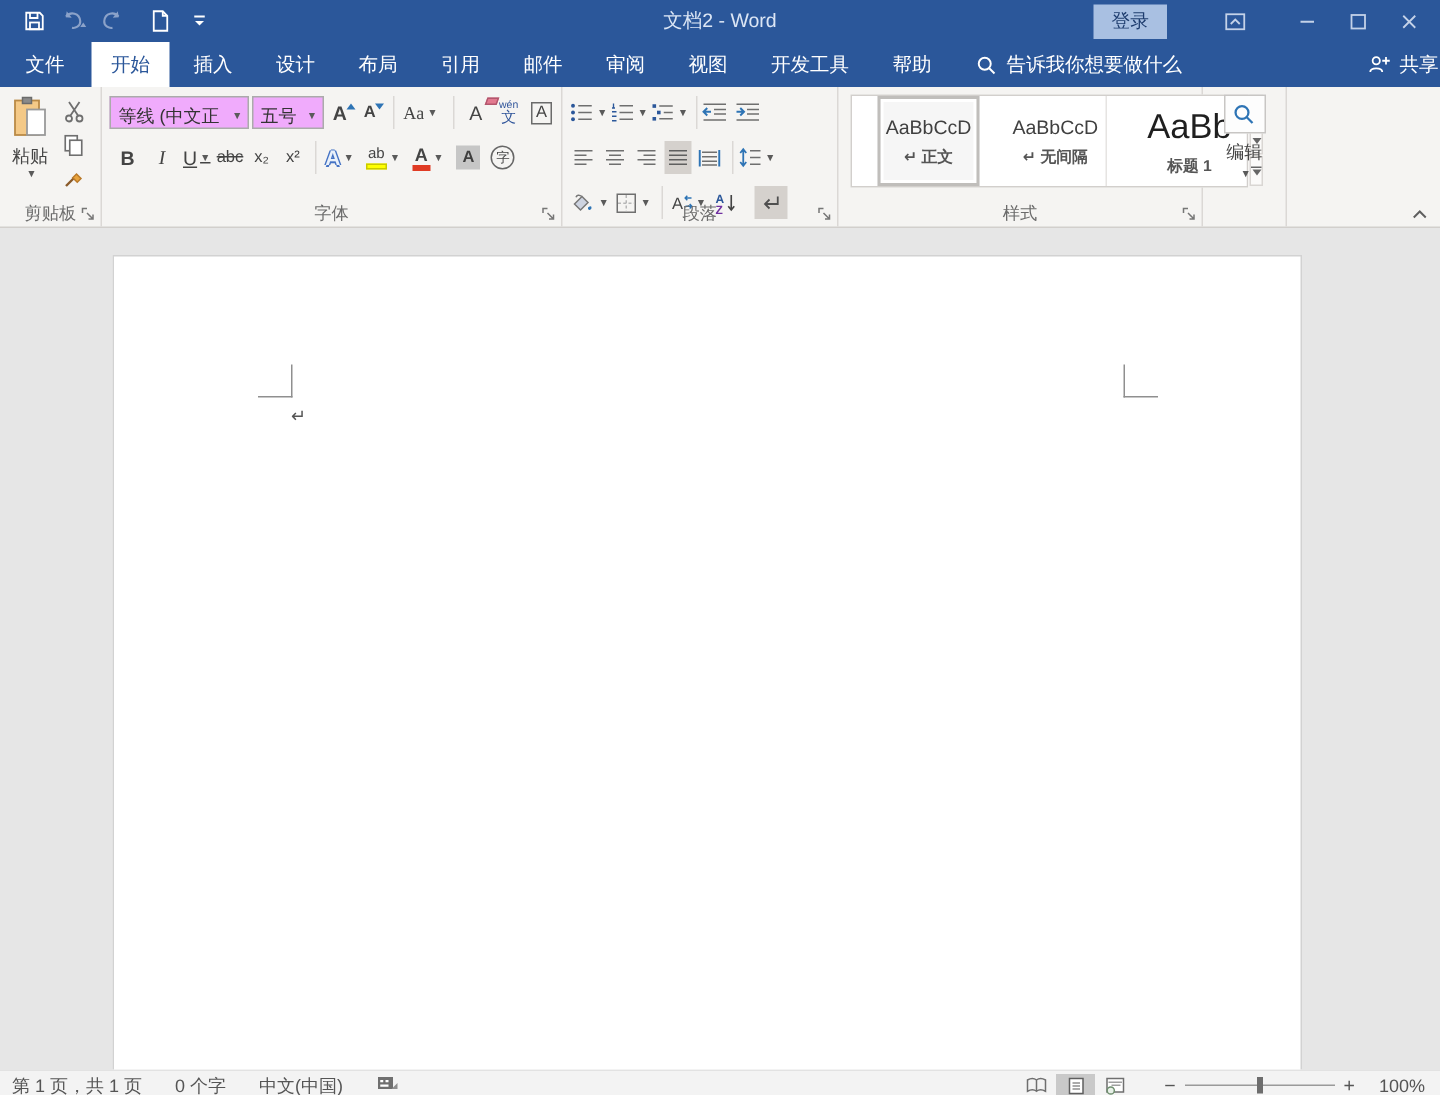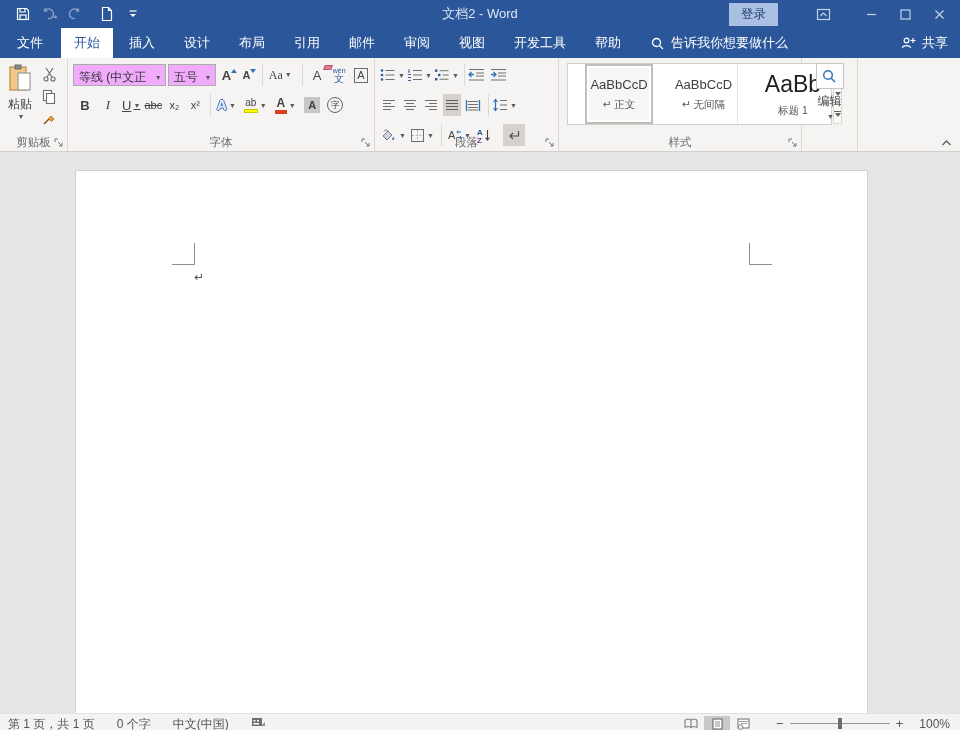--- a/index.html
+++ b/index.html
@@ -18,21 +18,21 @@
   .winctl { width:34px; height:24px; display:flex; align-items:center; justify-content:center; }
   .winctl.rdo { margin-right:14px; }
   .winctl.close { margin-right:4px; }
 
   
   .tabrow { height:30px; background:#2b579a; display:flex; align-items:stretch; color:#fff; font-size:13px; }
   .tab { display:flex; align-items:center; padding:0 13px; margin-right:3px; white-space:nowrap; }
   .tab.file { padding:0 15px; margin-left:2px; }
   .tab.active { background:#fff; color:#2b579a; }
   .tellme { display:flex; align-items:center; gap:7px; margin-left:14px; white-space:nowrap; }
-  .share { margin-left:auto; display:flex; align-items:center; gap:6px; padding-right:12px; white-space:nowrap; }
+  .share { margin-left:auto; display:flex; align-items:center; gap:6px; padding-right:1px; white-space:nowrap; }
 
   
   .ribbon { height:94px; background:#f5f4f2; border-bottom:1px solid #d2cfcc; display:flex; position:relative; }
   .rgroup { position:relative; border-right:1px solid #dbd8d5; padding:4px 2px 17px 2px; flex:none; }
   .glabel { position:absolute; bottom:1px; left:0; right:0; text-align:center; font-size:11.5px; color:#6b6b6b; }
   .launcher { position:absolute; bottom:3px; right:3px; width:10px; height:10px; }
   .rrow { display:flex; align-items:center; height:26px; }
   .rbtn { min-width:18px; height:22px; display:inline-flex; align-items:center; justify-content:center; color:#444; position:relative; }
   .rbtn.sel { background:#d5d1cd; }
   .dd { font-size:7px; color:#5a5a5a; margin-left:2px; }
@@ -84,21 +84,21 @@
   .g-para { width:184px; }
   .g-para .rrow { padding-left:3px; }
 
   
   .g-styles { width:243px; display:flex; padding-top:5px; }
   .gallery { display:flex; background:#fff; border:1px solid #d2cfcc; height:62px; margin-left:6px; }
   .scard { width:68px; border-right:1px solid #e6e4e2; display:flex; flex-direction:column; align-items:center; justify-content:center; overflow:hidden; background:#fff;margin-left:17px; }
   .scard.sel { border:2px solid #c0bebb; box-shadow:inset 0 0 0 2px #fff; background:#f6f6f6; }
   .sprev { font-size:13px; color:#404040; white-space:nowrap; }
   .sprev.h1 { font-size:23px; color:#1f1f1f; }
-  .sname { font-size:10.5px; color:#555; margin-top:6px; white-space:nowrap; }
+  .sname { font-size:10.5px; color:#555; margin-top:6px; white-space:nowrap;font-weight:bold; }
   .gal-scroll { width:14px; display:flex; flex-direction:column; margin-left:1px; height:62px; }
   .gsbtn { flex:1; background:#fbfaf9; border:1px solid #d9d6d3; display:flex; flex-direction:column; align-items:center; justify-content:center; margin-bottom:1px; }
   .gtri { width:0; height:0; border-left:3px solid transparent; border-right:3px solid transparent; }
   .gtri.up { border-bottom:4px solid #666; }
   .gtri.dn { border-top:4px solid #666; }
   .gbar { width:7px; height:1.5px; background:#666; margin-bottom:1px; }
 
   
   .g-edit { width:56px; display:flex; flex-direction:column; align-items:center; padding-top:5px; }
   .edit-icon-box { width:28px; height:26px; background:#fdfdfd; border:1px solid #c8c6c4; display:flex; align-items:center; justify-content:center; }

